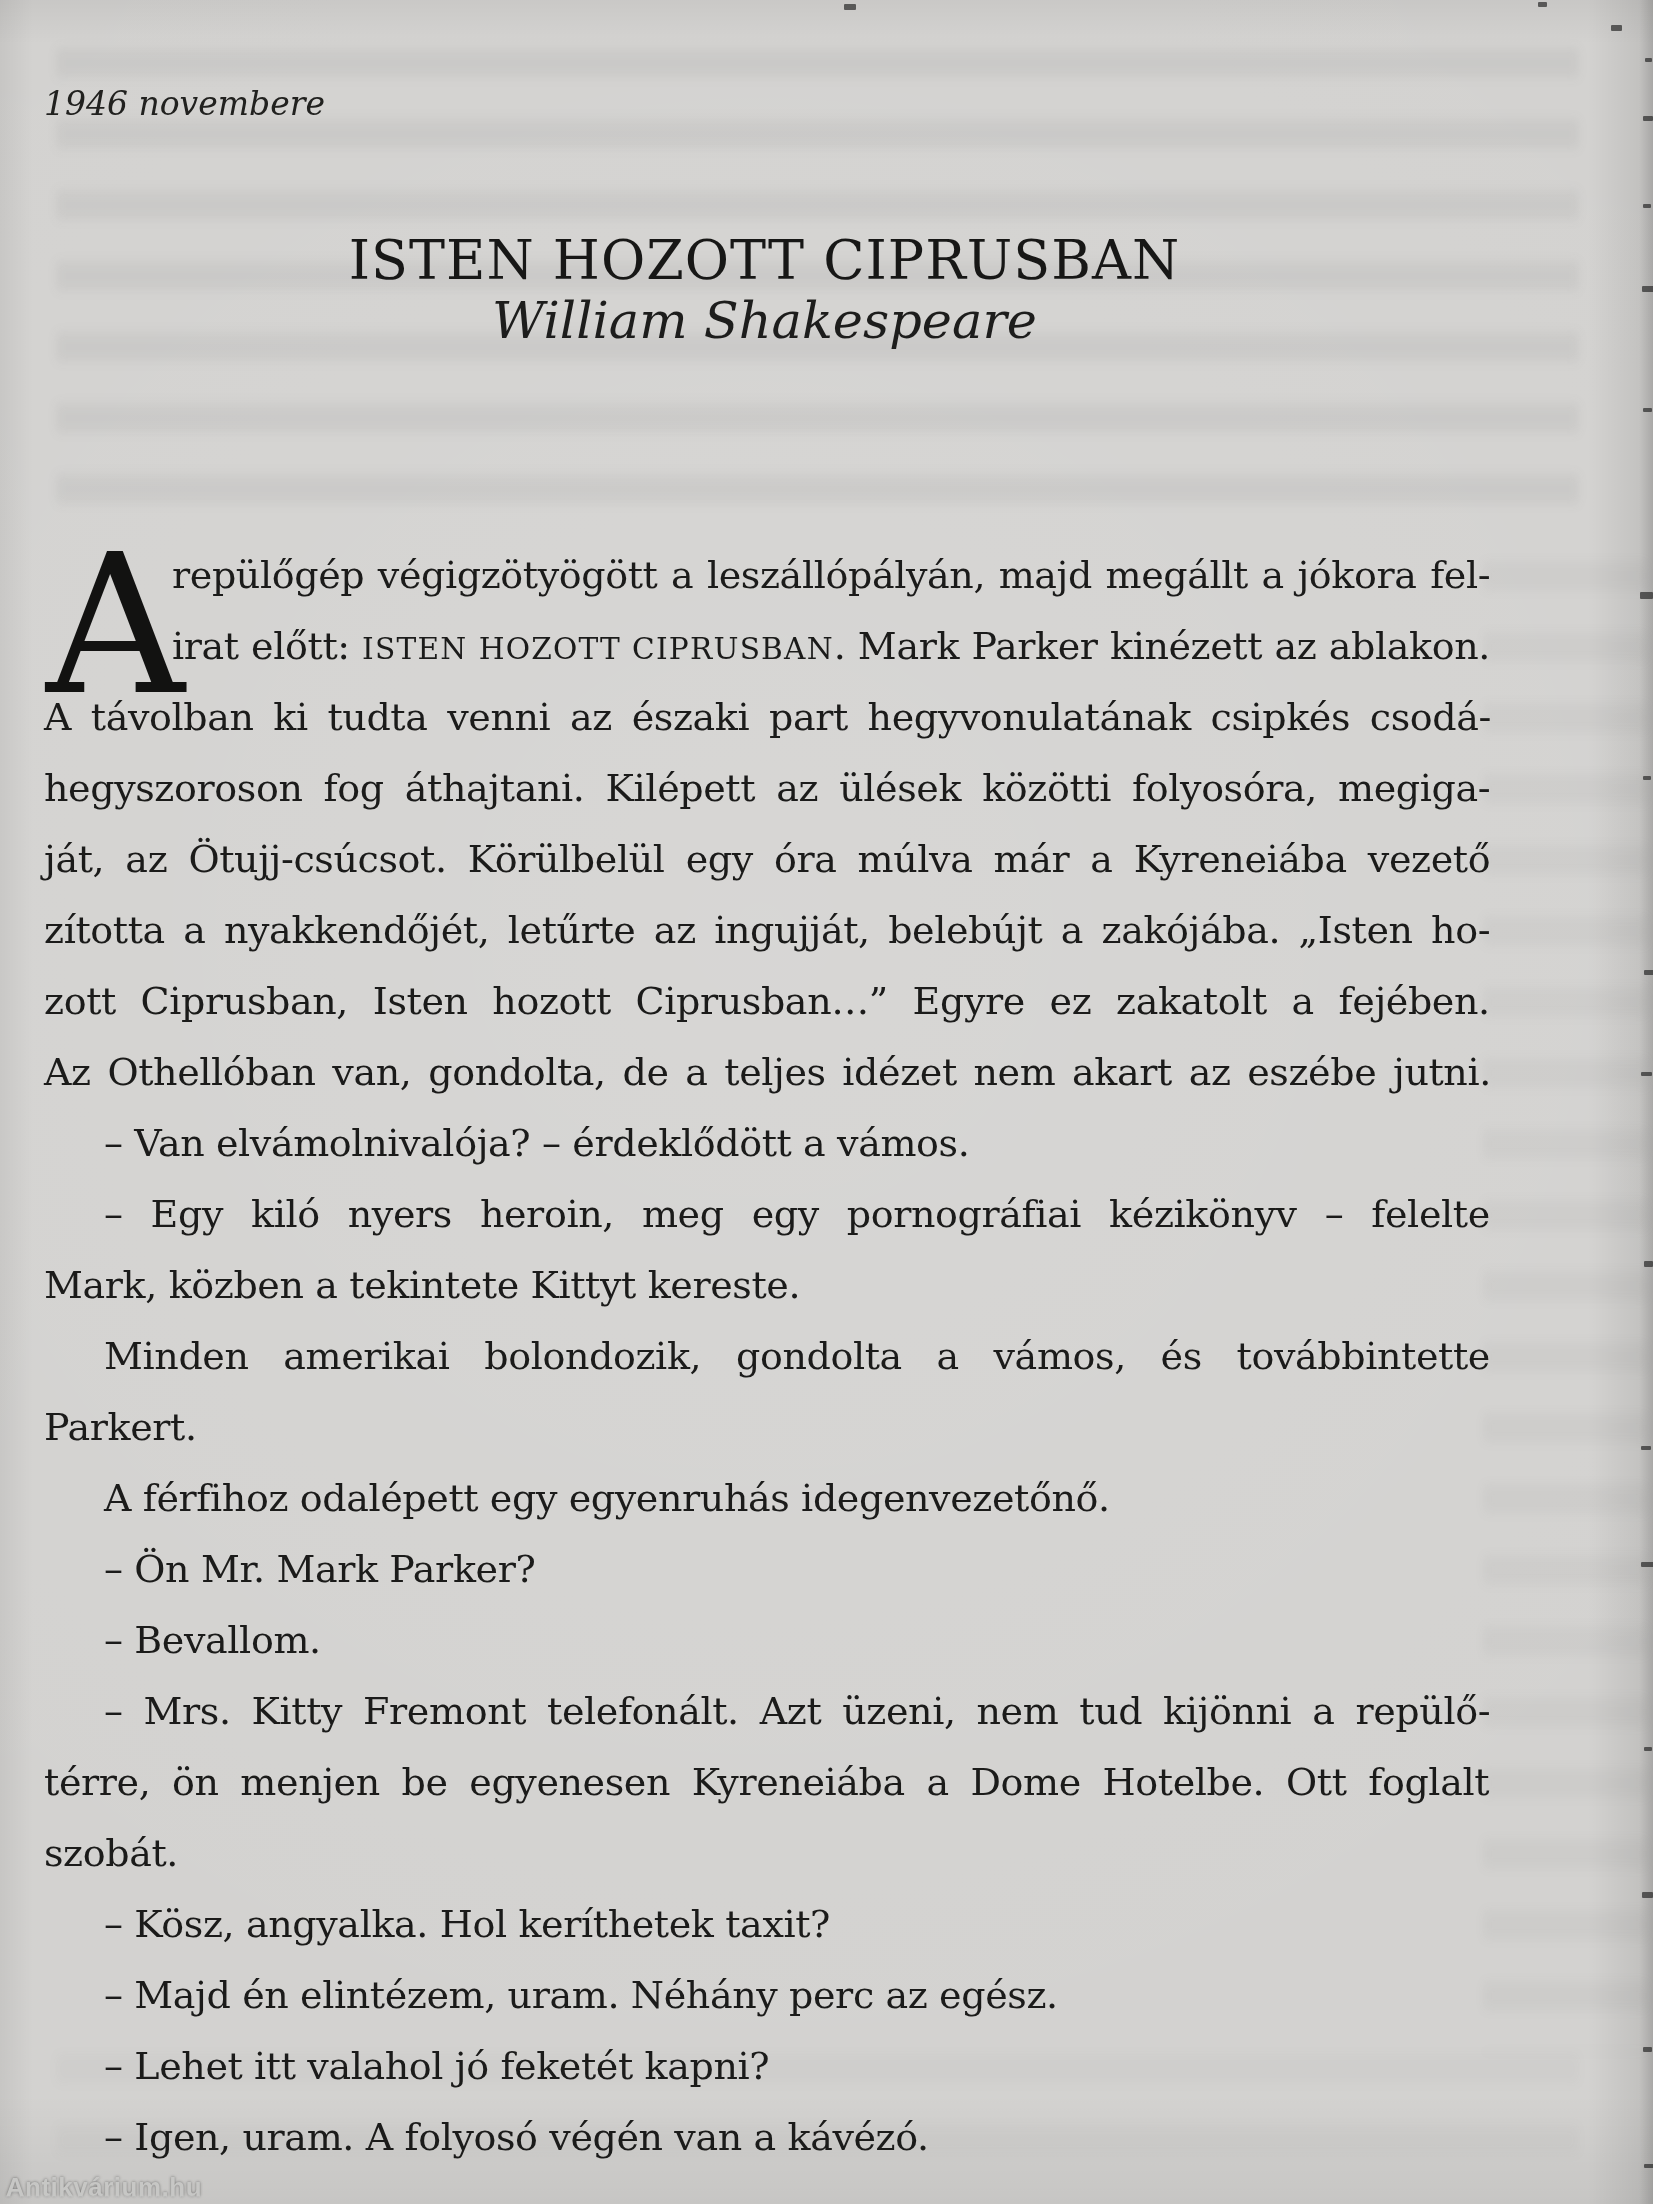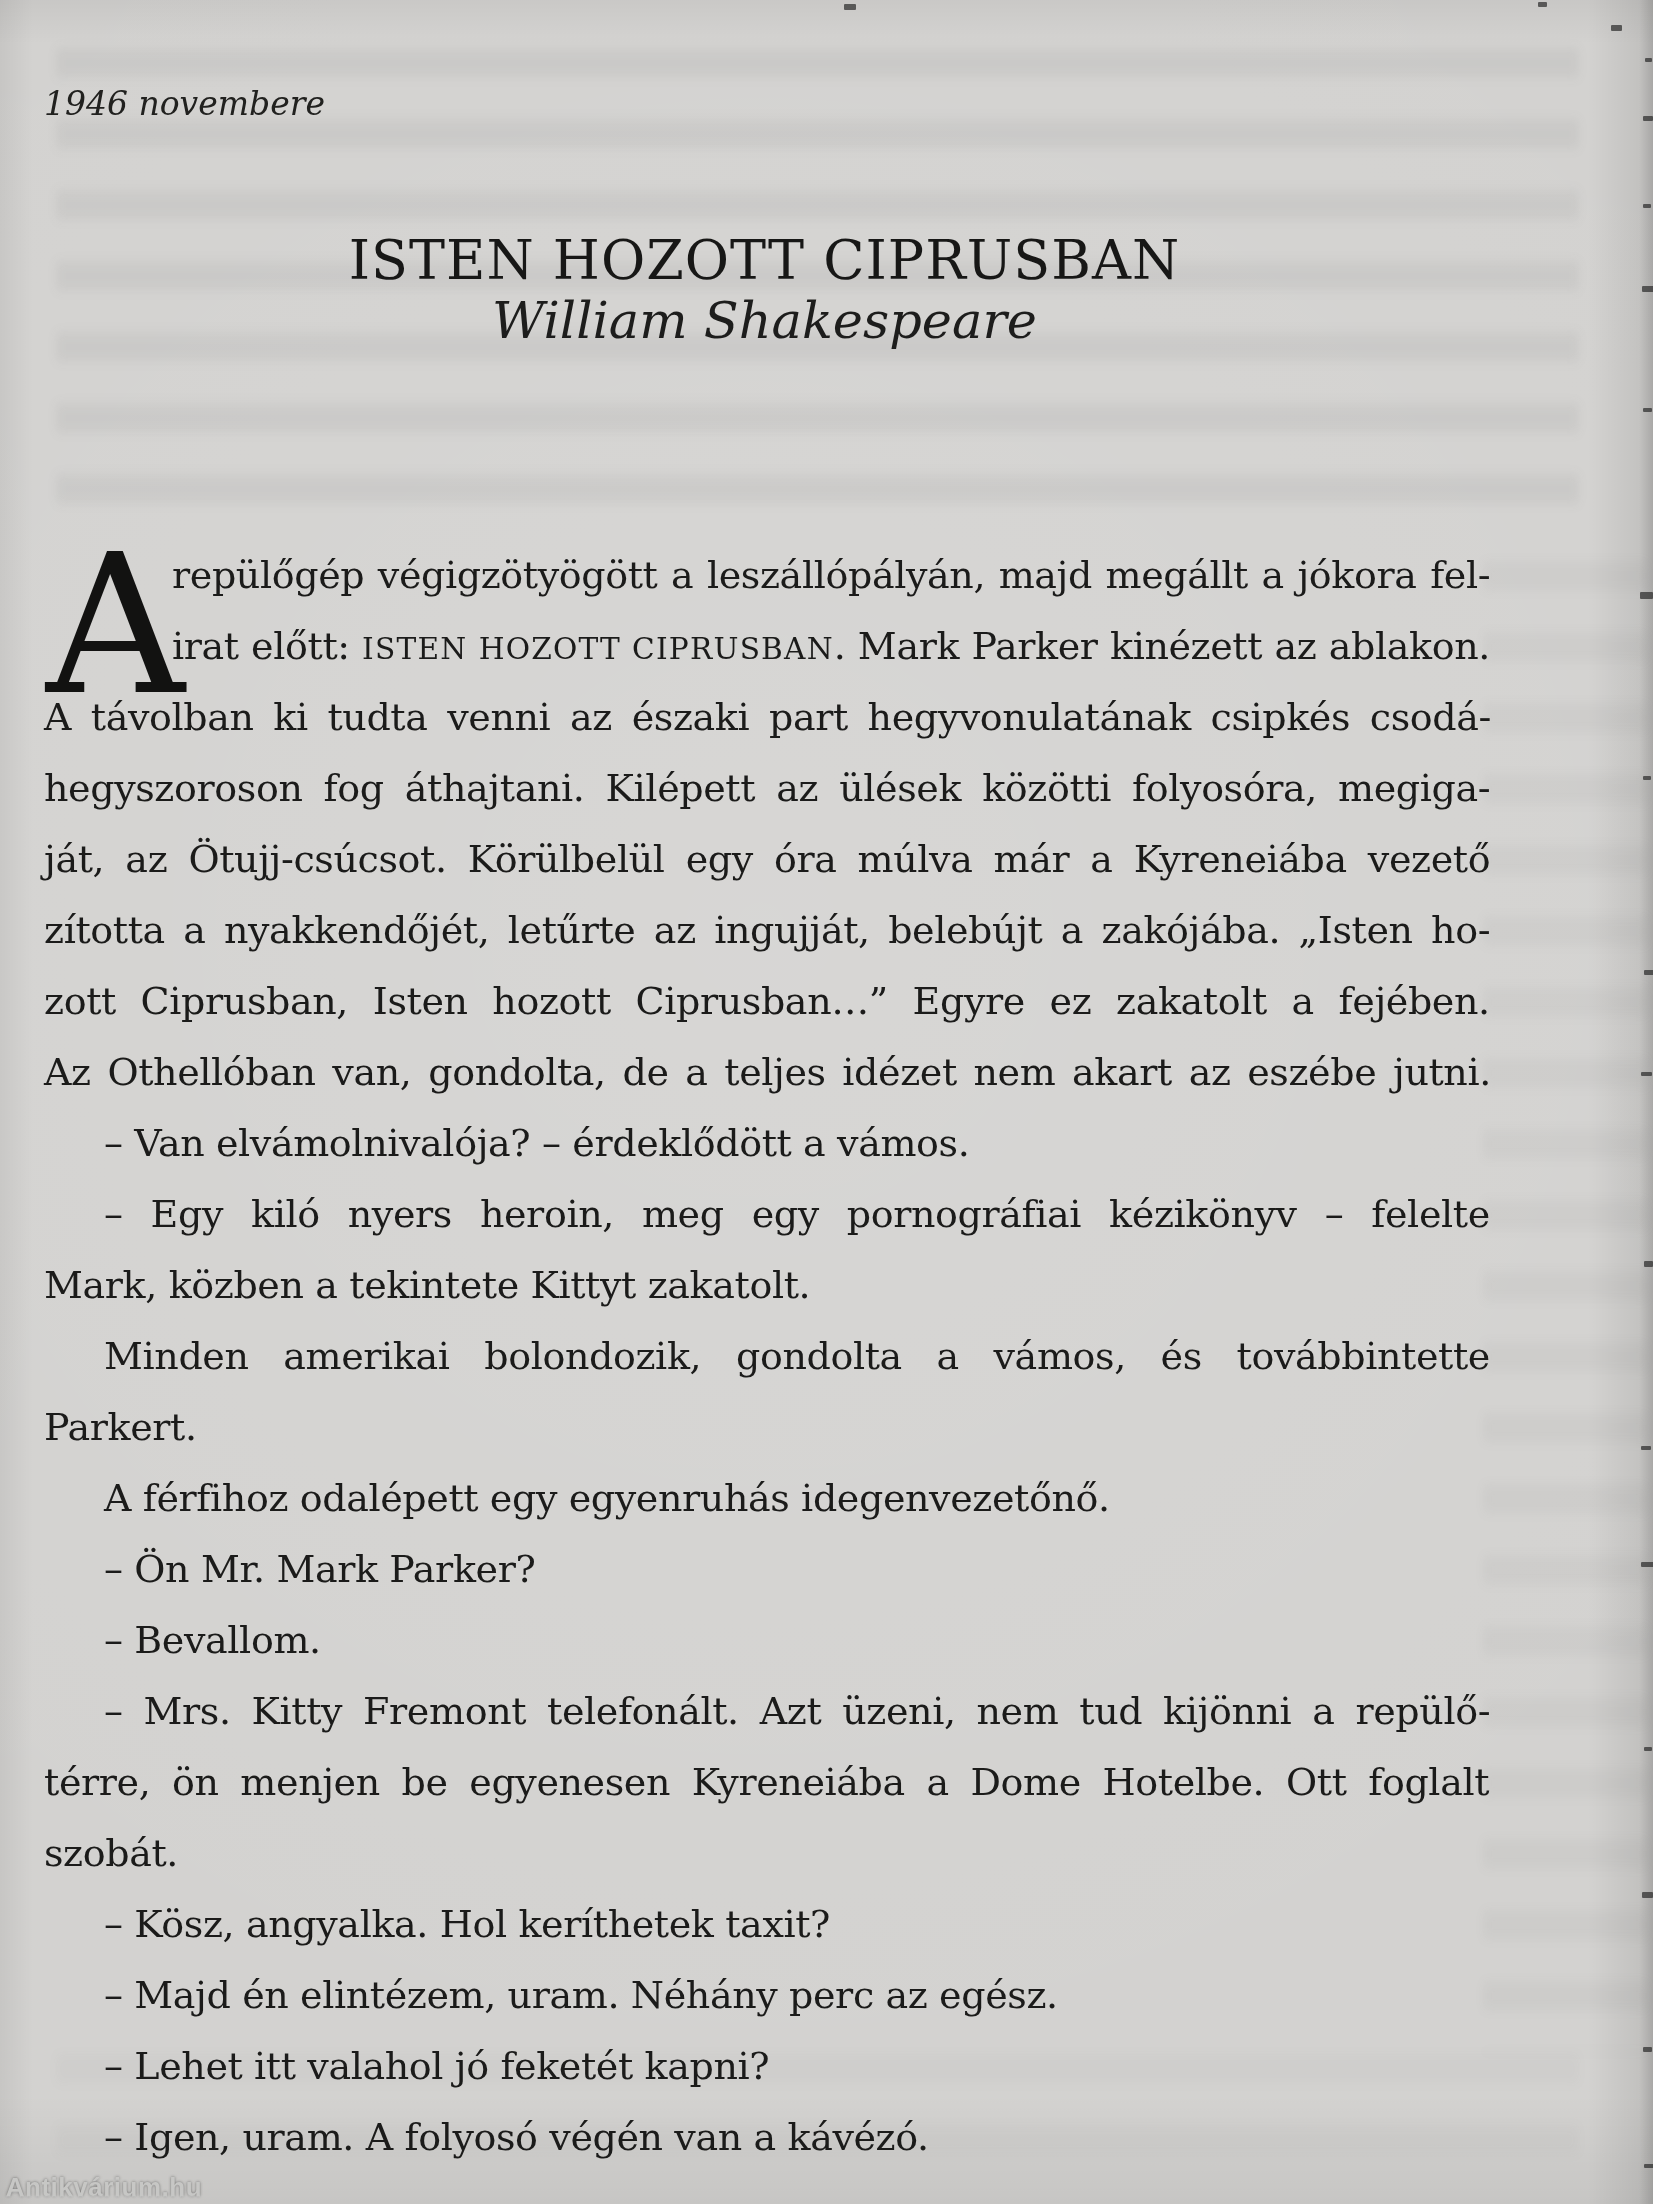--- a/index.html
+++ b/index.html
@@ -119,21 +119,21 @@
           <div class="line"><span class="lc" style="word-spacing: 9.4px;"><span>ját, az Ötujj-csúcsot. Körülbelül egy óra múlva már a Kyreneiába vezető</span></span></div>
           <div class="line"><span class="lc" style="word-spacing: 6.7px;"><span>zította a nyakkendőjét, letűrte az ingujját, belebújt a zakójába. „Isten ho-</span></span></div>
           <div class="line"><span class="lc" style="word-spacing: 13px; text-align: right;"><span>zott Ciprusban, Isten hozott Ciprusban…” Egyre ez zakatolt a fejében.</span></span></div>
           <div class="line"><span class="lc" style="word-spacing: 5px;"><span>Az </span><span class="it">Othellóban</span><span> van, gondolta, de a teljes idézet nem akart az eszébe jutni.</span></span></div>
         </div>
         <div class="para">
           <div class="line ind"><span class="lc"><span>– Van elvámolnivalója? – érdeklődött a vámos.</span></span></div>
         </div>
         <div class="para">
           <div class="line ind"><span class="lc" style="word-spacing: 16.3px;"><span>– Egy kiló nyers heroin, meg egy pornográfiai kézikönyv – felelte</span></span></div>
-          <div class="line"><span class="lc"><span>Mark, közben a tekintete Kittyt zakatolt.</span></span></div>
+          <div class="line"><span class="lc"><span>Mark, közben a tekintete Kittyt kereste.</span></span></div>
         </div>
         <div class="para">
           <div class="line ind"><span class="lc" style="word-spacing: 23px;"><span>Minden amerikai bolondozik, gondolta a vámos, és továbbintette</span></span></div>
           <div class="line"><span class="lc"><span>Parkert.</span></span></div>
         </div>
         <div class="para">
           <div class="line ind"><span class="lc"><span>A férfihoz odalépett egy egyenruhás idegenvezetőnő.</span></span></div>
         </div>
         <div class="para">
           <div class="line ind"><span class="lc"><span>– Ön Mr. Mark Parker?</span></span></div>

